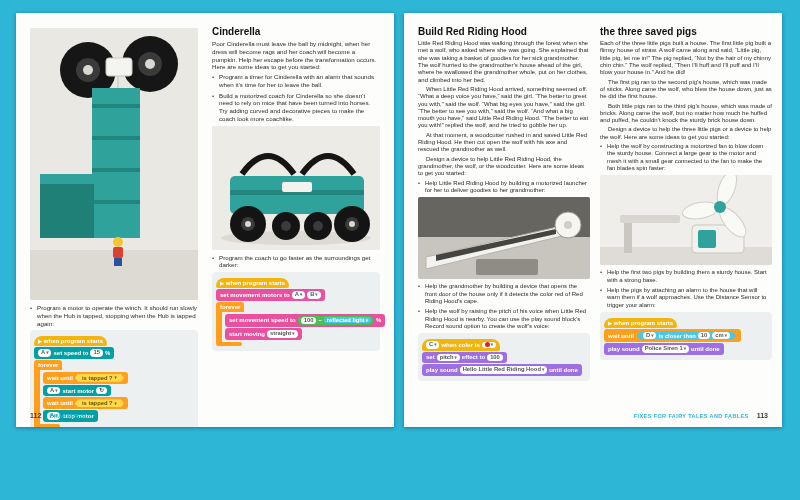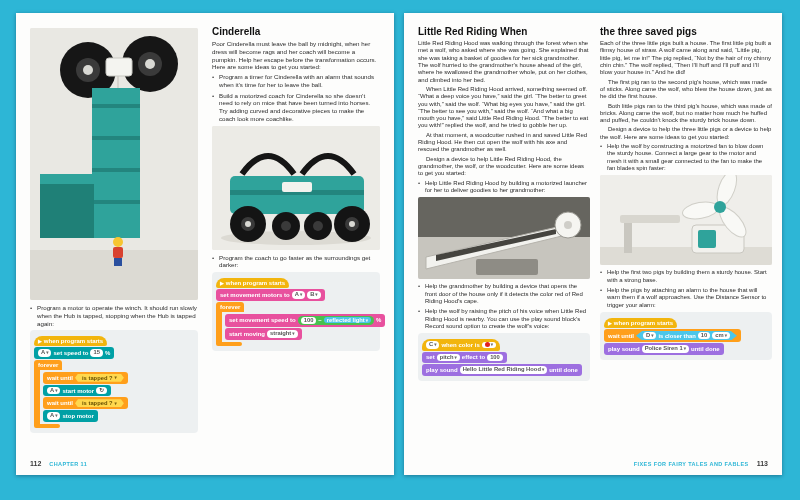--- a/index.html
+++ b/index.html
@@ -3,21 +3,21 @@
 <meta charset="utf-8">
 <style>
   html,body{margin:0;padding:0;}
   body{
     width:800px;height:500px;overflow:hidden;position:relative;
     background:#2db6d6;
     font-family:"Liberation Sans",sans-serif;
     color:#222;
   }
   .page{
-    position:absolute;top:13px;width:378px;height:462px;
+    position:absolute;top:13px;width:378px;height:414px;
     background:#fdfdfc;box-shadow:0 1px 4px rgba(0,0,30,.35);
     overflow:hidden;
   }
   .page.leftpg{left:16px;}
   .page.rightpg{left:404px;}
   .col{position:absolute;top:13px;width:168px;}
   .colA{left:14px;}
   .colB{left:196px;}
   h2{font-size:10px;line-height:1.1;margin:0 0 3px;color:#111;font-weight:bold;}
   p{font-size:6.2px;line-height:1.25;margin:0 0 2px;color:#2b2b2b;}
@@ -223,21 +223,21 @@
 
   <div class="footer footer-l">
     <span class="pagenum">112</span>
     <span class="chapterlbl">CHAPTER 11</span>
   </div>
 </div>
 
 <div class="page rightpg">
 
   <div class="col colA" style="width:172px;">
-    <h2>Little Red Riding When</h2>
+    <h2>Build Red Riding Hood</h2>
     <p style="font-size:6px;line-height:1.22;">Little Red Riding Hood was walking through the forest when she met a wolf, who asked where she was going. She explained that she was taking a basket of goodies for her sick grandmother. The wolf hurried to the grandmother’s house ahead of the girl, where he swallowed the grandmother whole, put on her clothes, and climbed into her bed.</p>
     <p class="ind" style="font-size:6px;line-height:1.22;">When Little Red Riding Hood arrived, something seemed off. “What a deep voice you have,” said the girl. “The better to greet you with,” said the wolf. “What big eyes you have,” said the girl. “The better to see you with,” said the wolf. “And what a big mouth you have,” said Little Red Riding Hood. “The better to eat you with!” replied the wolf, and he tried to gobble her up.</p>
     <p class="ind" style="font-size:6px;line-height:1.22;">At that moment, a woodcutter rushed in and saved Little Red Riding Hood. He then cut open the wolf with his axe and rescued the grandmother as well.</p>
     <p class="ind" style="font-size:6px;line-height:1.22;">Design a device to help Little Red Riding Hood, the grandmother, the wolf, or the woodcutter. Here are some ideas to get you started:</p>
     <ul class="bullets" style="font-size:6px;">
       <li style="font-size:6px;line-height:1.22;"><span>Help Little Red Riding Hood by building a motorized launcher for her to deliver goodies to her grandmother:</span></li>
     </ul>
     <div class="photo" style="width:172px;height:82px;">
       <svg width="172" height="82" viewBox="0 0 172 82">
         <rect width="172" height="40" fill="#66655f"></rect>

